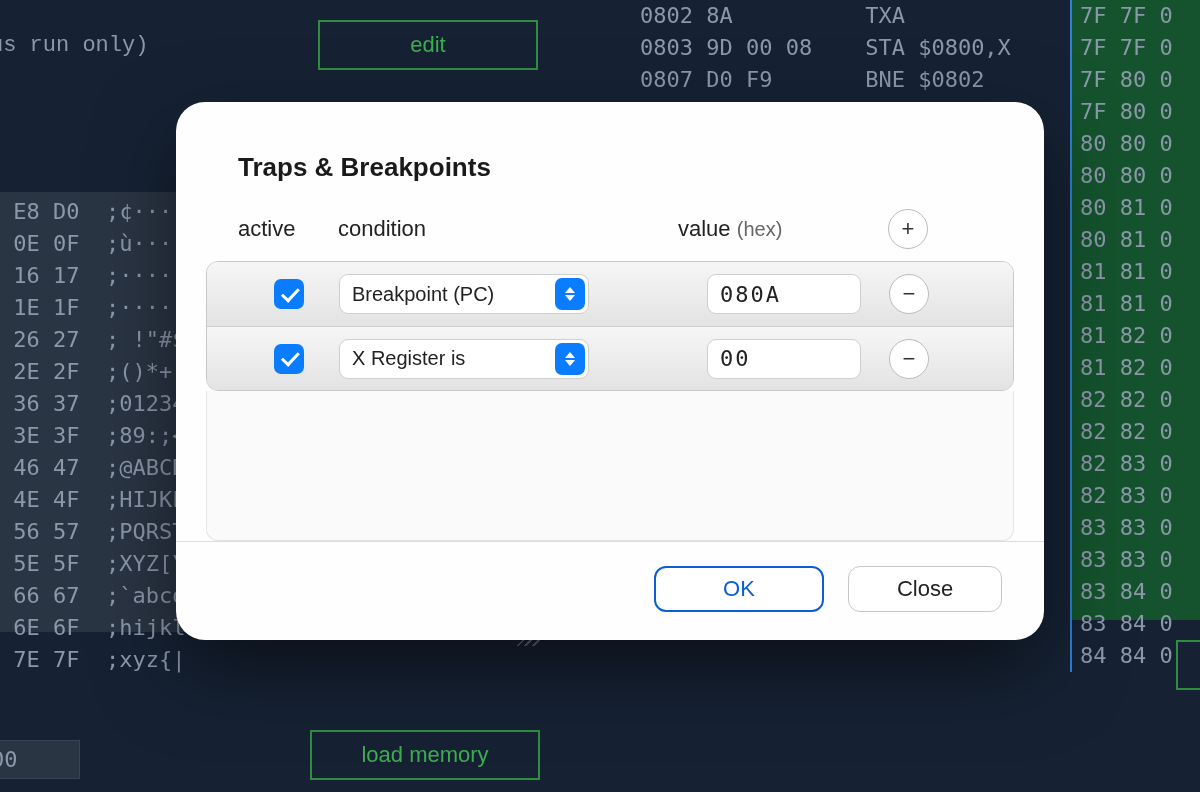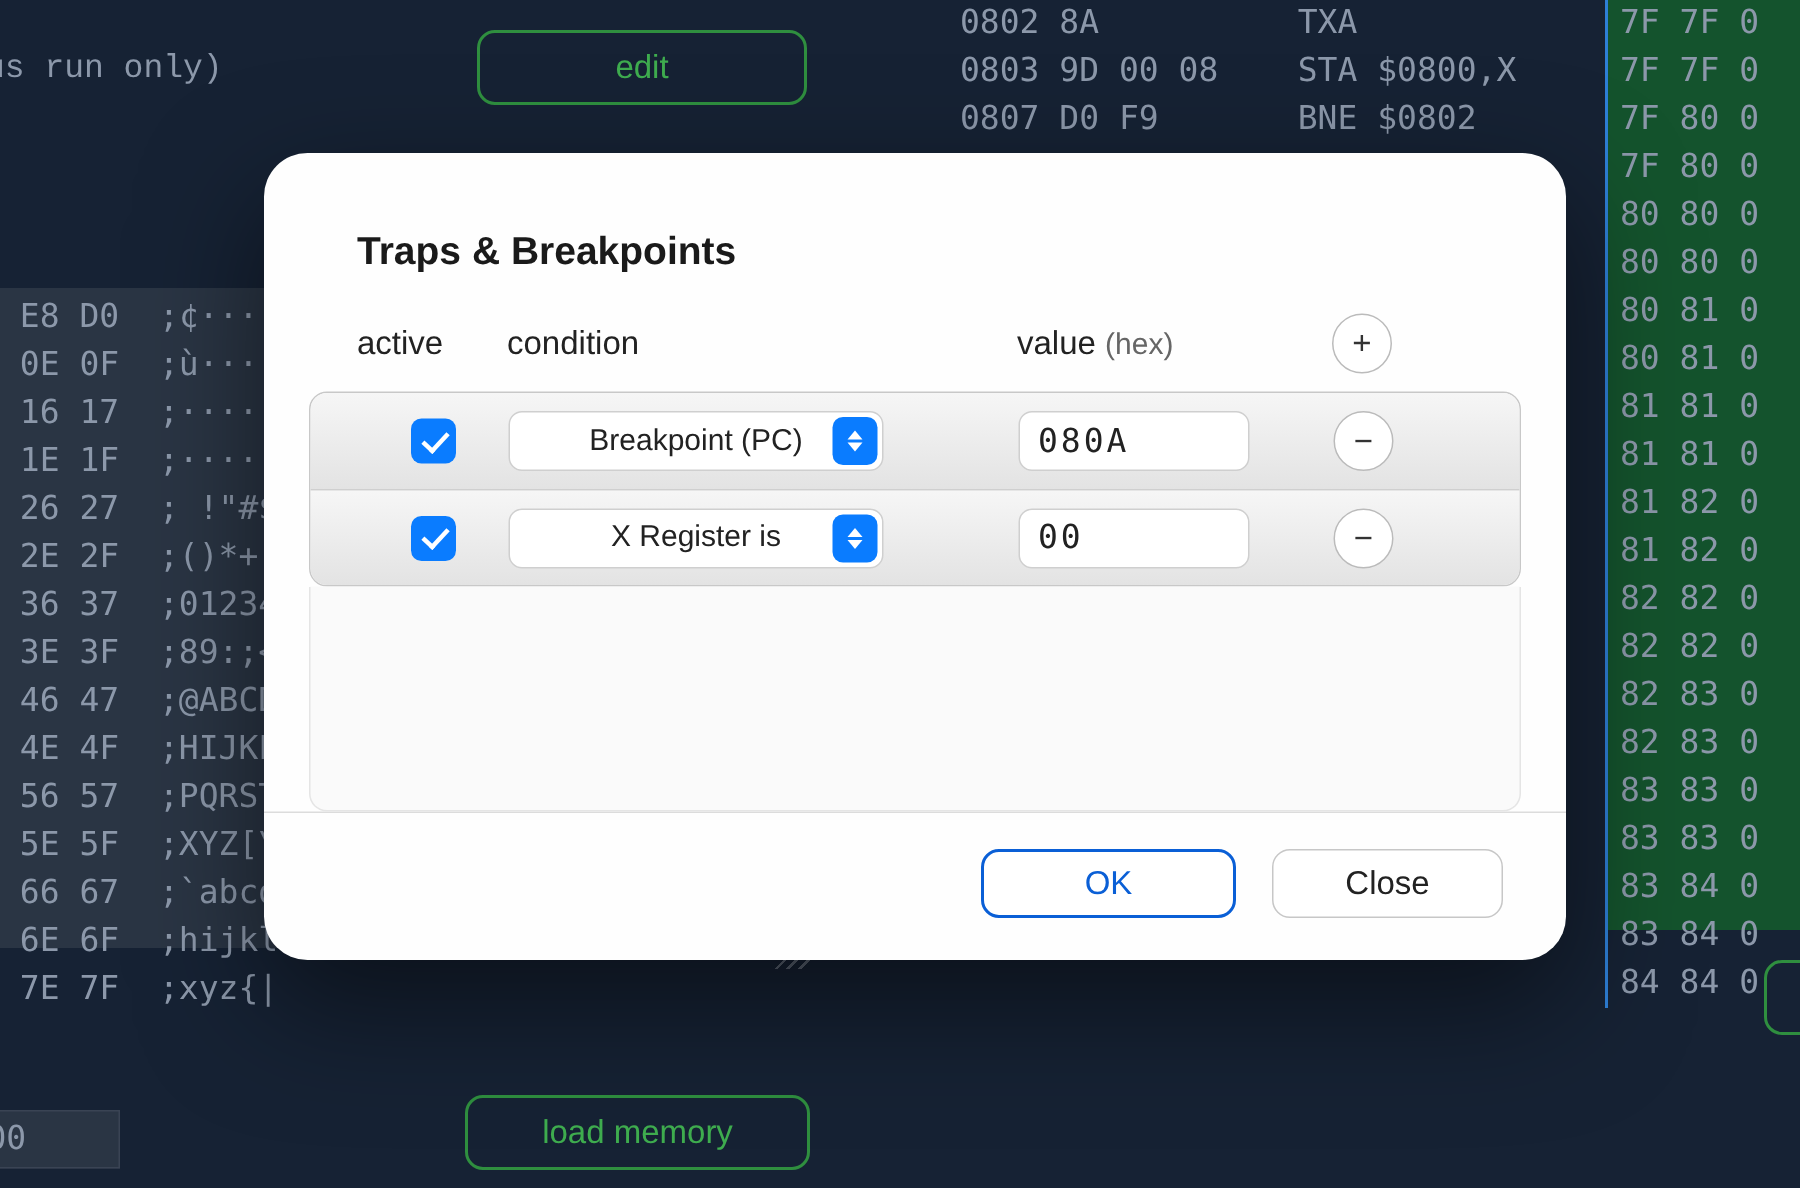--- a/index.html
+++ b/index.html
@@ -32,21 +32,21 @@
       background:#2a3544;
       color:#8c98aa; font-family:"Menlo","Consolas",monospace;
       font-size:22px; line-height:32px; padding:4px 0 0 0;
     }
     .hexdump div { white-space:pre; }
     .hexdump-resizer {
       position:absolute; left:516px; top:620px; width:26px; height:26px;
       background-image:linear-gradient(135deg,transparent 50%,#5a6473 50%,#5a6473 55%,transparent 55%,transparent 65%,#5a6473 65%,#5a6473 70%,transparent 70%,transparent 80%,#5a6473 80%,#5a6473 85%,transparent 85%);
     }
     .btn-ghost {
-      position:absolute; border:2px solid #2f8f3f; border-radius:12px;
+      position:absolute; border:2px solid #2f8f3f; border-radius:0;
       background:transparent; color:#3fad4f; font-size:22px;
       padding:10px 0; text-align:center;
     }
     .field-ghost {
       position:absolute; background:#2a3544; color:#8c98aa;
       font-family:"Menlo","Consolas",monospace; font-size:22px;
       padding:6px 10px; border-radius:0;
     }
 
     
@@ -90,38 +90,38 @@
     }
     .chk::after {
       content:""; width:7px; height:14px;
       border:solid #fff; border-width:0 3.5px 3.5px 0;
       transform:rotate(43deg) translateY(-2px);
     }
     .cond-select {
       position:relative; width:250px; height:40px;
       background:#fff; border:1px solid #cfcfcf; border-radius:9px;
       display:flex; align-items:center; padding:4px 12px;
-      font-size:20px; color:#222;justify-content:center;
+      font-size:20px; color:#222;
     }
     .cond-handle {
       position:absolute; right:3px; top:3px; bottom:3px; width:30px;
       background:#0a7cff; border-radius:7px;
       display:flex; flex-direction:column; align-items:center; justify-content:center;
       gap:2px;
     }
     .cond-handle::before, .cond-handle::after {
       content:""; width:0; height:0; border-left:5px solid transparent;
       border-right:5px solid transparent;
     }
     .cond-handle::before { border-bottom:6px solid #fff; }
     .cond-handle::after  { border-top:6px solid #fff; }
     .val-input {
       width:154px; height:40px; border:1px solid #cfcfcf; border-radius:9px;
       background:#fff; font-family:"Menlo","Consolas",monospace;
-      font-size:22px; letter-spacing:2px; padding:0 12px; color:#222;
+      font-size:22px; letter-spacing:2px; padding:0 12px; color:#222;margin-left:28px;
     }
     .spacer-fill { flex:1 1 auto; background:#fafafa; margin:0 30px; border:1px solid #e5e5e5; border-top:none; border-radius:0 0 12px 12px; height:96px; }
     .dialog-footer {
       margin-top:auto; border-top:1px solid #dcdcdc;
       display:flex; justify-content:flex-end; gap:24px;
       padding:24px 42px 28px;
     }
     .dlg-btn {
       min-width:154px; height:46px; border-radius:12px;
       font-size:22px; display:flex; align-items:center; justify-content:center;

